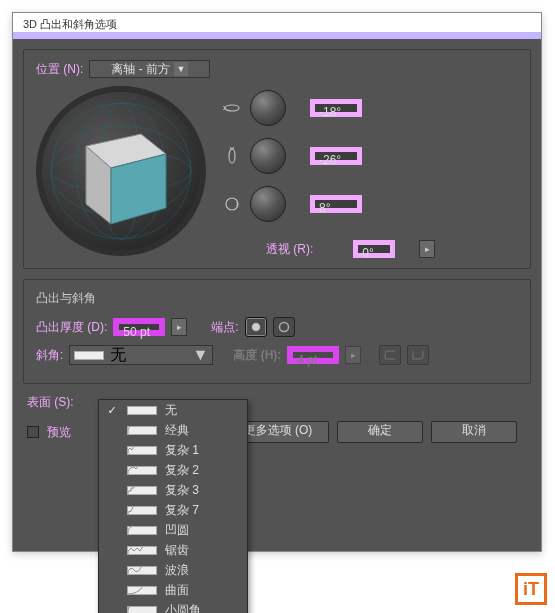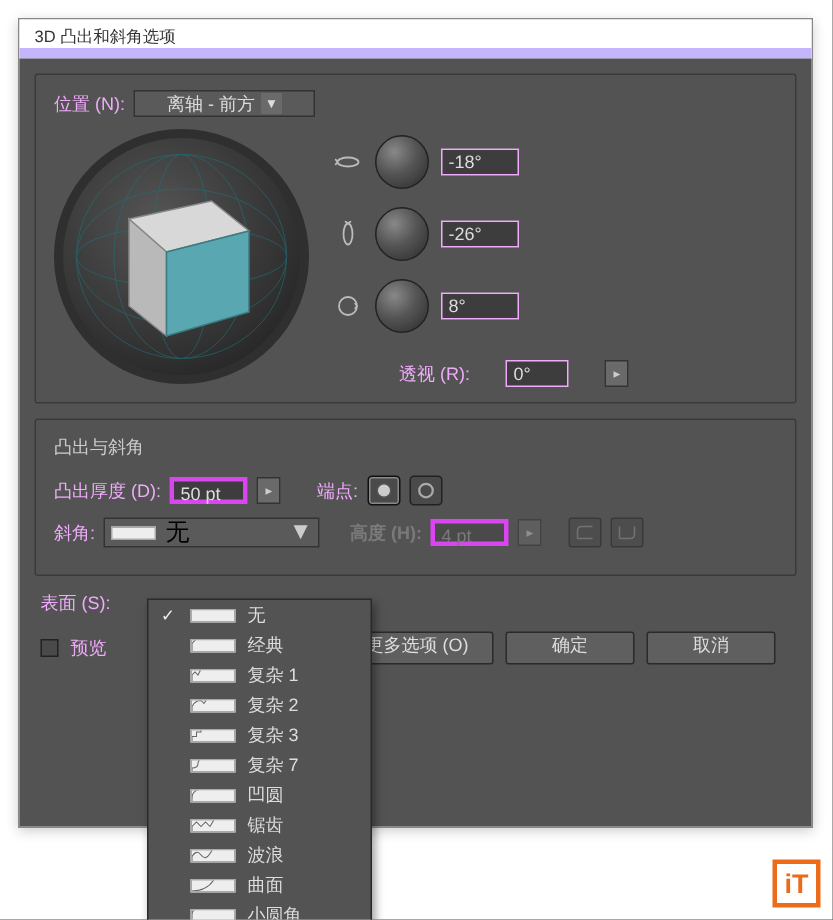--- a/index.html
+++ b/index.html
@@ -31,27 +31,27 @@
     display:flex; align-items:center; justify-content:center; position:relative; }
   .knob-col { display:flex; flex-direction:column; gap:12px; padding-top:4px; }
   .knob-row { display:flex; align-items:center; gap:8px; }
   .knob-icon { width:20px; height:20px; color:#bbb; display:flex; align-items:center; justify-content:center; }
   .dial {
     width:36px; height:36px; border-radius:50%;
     background: radial-gradient(circle at 35% 30%, #888 0%, #555 45%, #2a2a2a 100%);
     border:1px solid #222;
   }
   .value-box {
-    background:#3d3d3d; border:1px solid #f0abfc; color:#ddd; font-size:12px;
-    padding:1px 4px; height:18px; width:52px;
+    background:#3d3d3d; border:5px solid #f0abfc; color:#ddd; font-size:12px;
+    padding:1px 4px; height:18px; width:52px;margin-left:16px;
   }
   .persp-row { display:flex; align-items:center; gap:24px; margin-top:6px; margin-left: 44px; justify-content:center; }
   .step-btn { width:16px; height:18px; background:#6a6a6a; border:1px solid #333; color:#ccc; font-size:9px; display:flex; align-items:center; justify-content:center; }
   .section-title { color:#ccc; font-size:12px; margin-bottom:10px; }
-  .input-num { background:#3d3d3d; border:3px solid #d946ef; color:#ddd; font-size:12px; padding:1px 4px; height:18px; width:52px; }
+  .input-num { background:#3d3d3d; border:6px solid #d946ef; color:#ddd; font-size:12px; padding:1px 4px; height:18px; width:52px; }
   .input-num.dim { color:#7a7a7a; background:#4a4a4a; }
   .endcap-btn { width:22px; height:20px; background:#4a4a4a; border:1px solid #222; border-radius:3px; display:flex; align-items:center; justify-content:center; }
   .endcap-btn.active { border:1px solid #111; box-shadow: inset 0 0 0 1px #888; }
   .bevel-select {
     display:inline-flex; align-items:center; gap:6px; background:#5a5a5a; border:1px solid #333;
     height:20px; width:144px; padding:0 4px;
   }
   .bevel-swatch { width:30px; height:9px; border:1px solid #aaa; background:#eee; }
   .tiny-icon { width:22px; height:20px; background:#4a4a4a; border:1px solid #2a2a2a; opacity:0.6; border-radius:2px; display:flex; align-items:center; justify-content:center; }
   .surface-row { display:flex; align-items:center; gap:6px; margin: 8px 0 10px 4px; }

